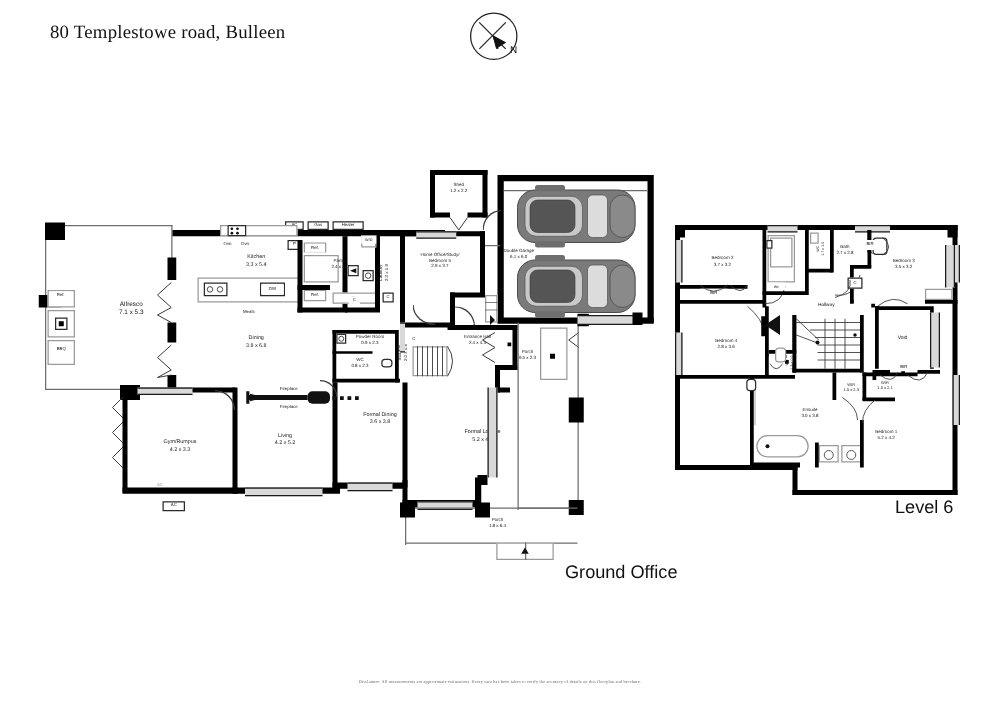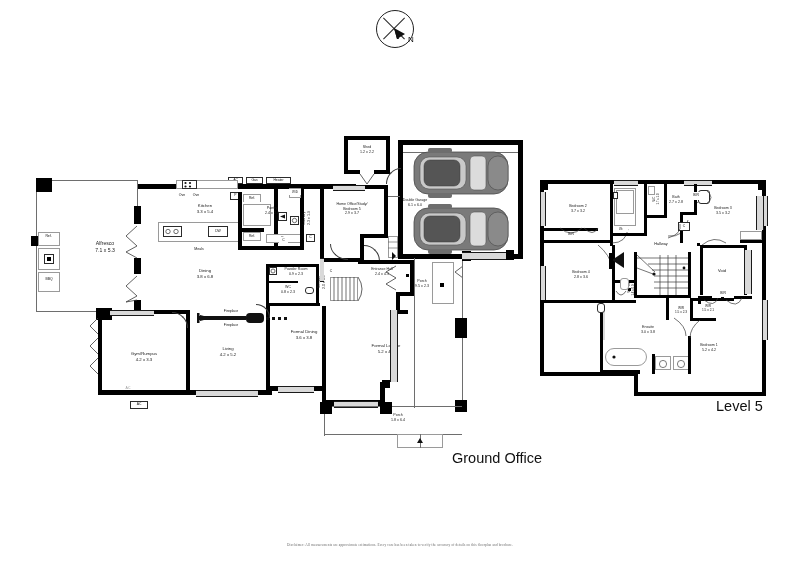--- a/index.html
+++ b/index.html
@@ -52,20 +52,21 @@
   .compass .xl{position:absolute;background:#222;height:.9px;width:30px;left:5px;top:19.5px;}
   .compass .n{position:absolute;left:34px;top:27px;font-size:8px;color:#111;font-family:"Liberation Sans",sans-serif;}
 
   .svgl{position:absolute;left:0;top:0;width:800px;height:566px;overflow:visible;pointer-events:none;}
 </style>
 </head>
 <body>
 
 <div id="sheet">
 
+  <div class="title">80 Templestowe road, Bulleen</div>
 
   <div class="compass">
     <div class="ring"></div>
     <div class="xl" style="transform:rotate(45deg);"></div>
     <div class="xl" style="transform:rotate(-45deg);"></div>
     <svg class="svgl" style="left:0;top:0;width:42px;height:42px;" viewBox="0 0 42 42">
       <polygon points="20,20 31,26 23,31" fill="#111"></polygon>
       <polygon points="20,20 25,31 23,31" fill="#111"></polygon>
     </svg>
     <div class="n">N</div>
@@ -572,18 +573,18 @@
       <b>Bedroom 1</b>
         <span class="dim">5.2 x 4.2</span>
     </div>
     <svg class="svgl" viewBox="0 0 800 566">
       <path d="M704,300 q10,8 14,-2" fill="none" stroke="#3a3a3a" stroke-width=".7"></path>
       <path d="M726,300 q11,9 16,-2" fill="none" stroke="#3a3a3a" stroke-width=".7"></path>
       <path d="M700,320 q-10,8 -10,18" fill="none" stroke="#3a3a3a" stroke-width=".7"></path>
     </svg>
     <div class="blk" style="left:721px;top:297px;width:3px;height:3px;"></div>
 
-    <div class="floorlabel" style="left:716px;top:398px;">Level 5</div>
+    <div class="floorlabel" style="left:716px;top:398px;">Level 6</div>
   </div>
 
   <div class="disclaimer">Disclaimer:  All measurements are approximate estimations. Every care has been taken to verify the accuracy of details on this floorplan and brochure.</div>
 
 </div>
 
 </body></html>

